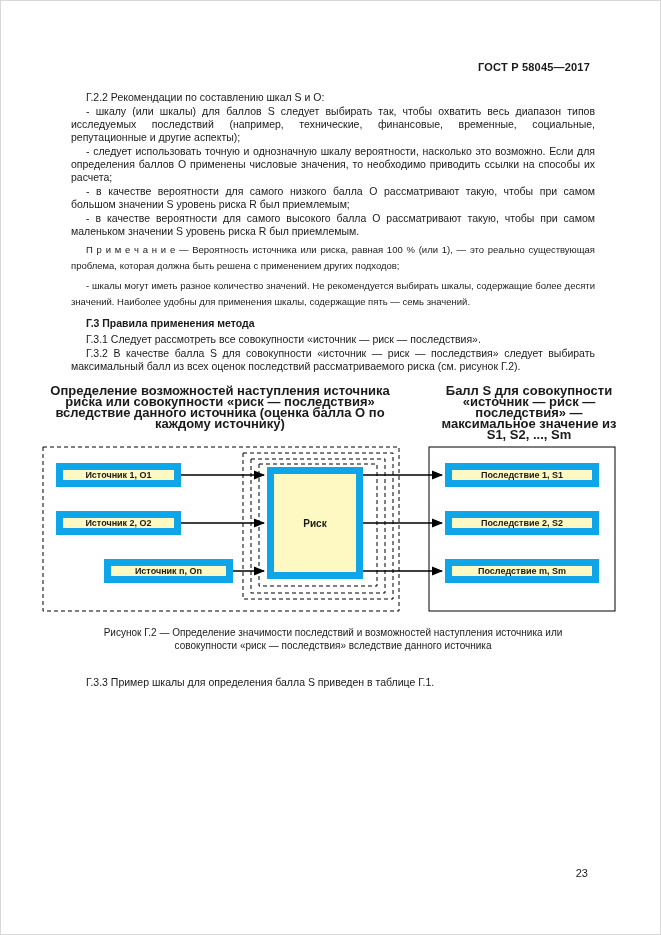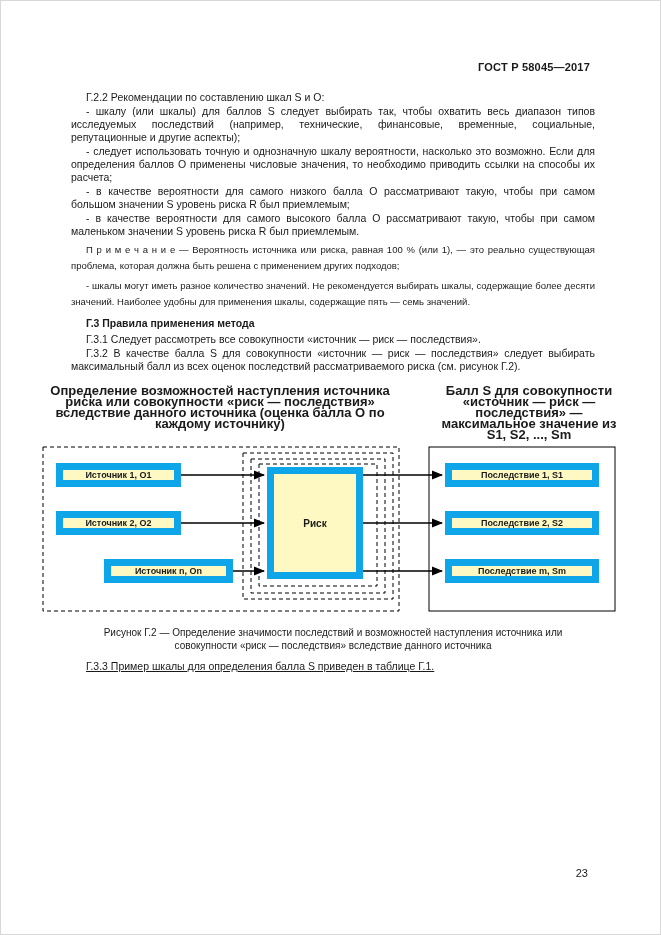--- a/index.html
+++ b/index.html
@@ -104,17 +104,17 @@
         <div class="nbox box-risk">Риск</div>
 
         <div class="nbox box-con0">Последствие 1, S1</div>
         <div class="nbox box-con1">Последствие 2, S2</div>
         <div class="nbox box-con2">Последствие m, Sm</div>
       </div>
 
       <div class="fig-caption">Рисунок Г.2 — Определение значимости последствий и возможностей наступления источника или совокупности «риск — последствия» вследствие данного источника</div>
     </div>
 
-    <p style="margin-top:8px;text-decoration:underline;">Г.3.3 Пример шкалы для определения балла S приведен в таблице Г.1.</p>
+    <p style="margin-top:24px;">Г.3.3 Пример шкалы для определения балла S приведен в таблице Г.1.</p>
   </div>
 
   <div class="page-number">23</div>
 </div>
 
 </body></html>

